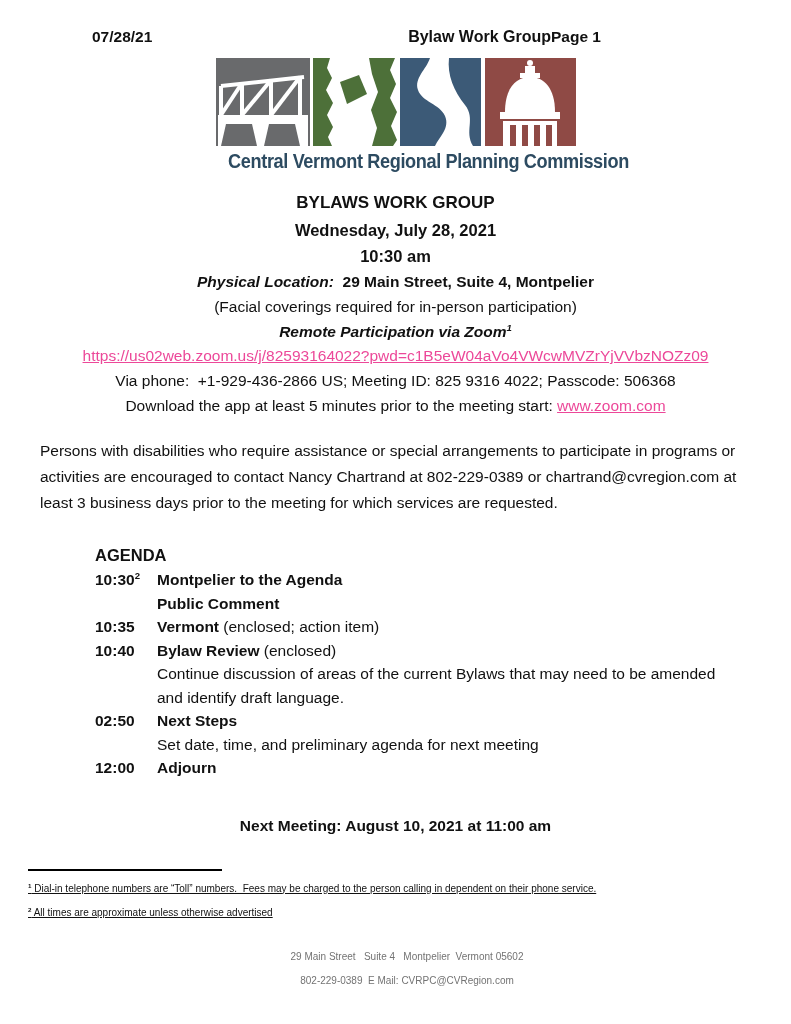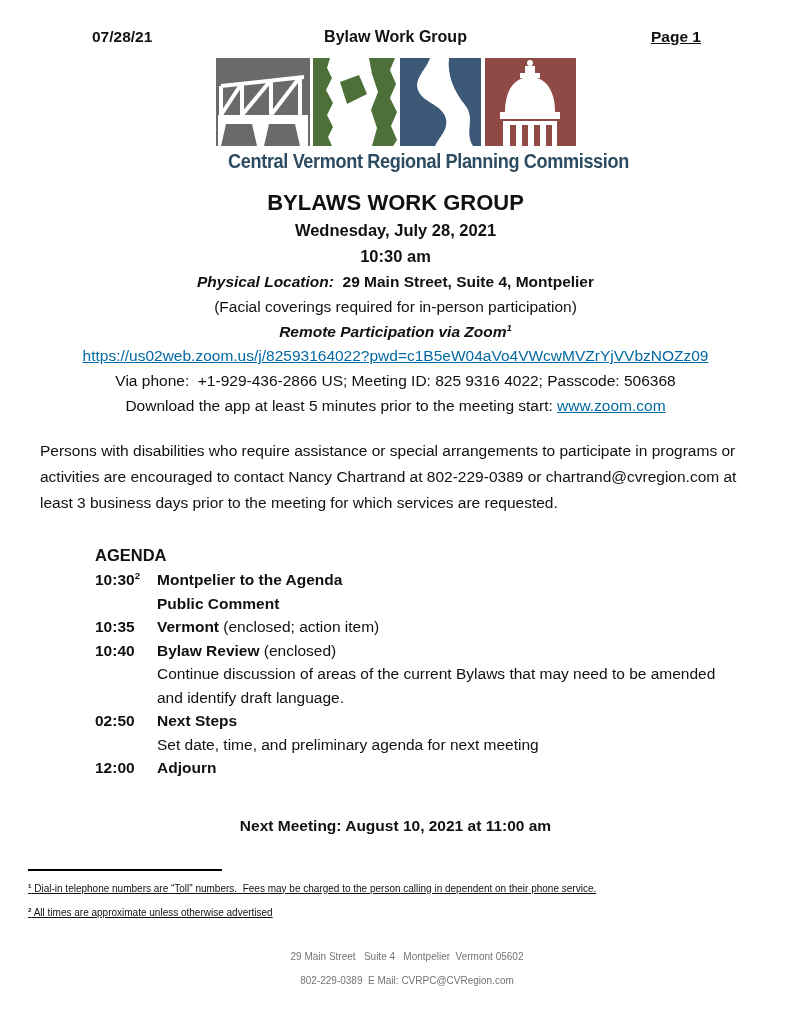--- a/index.html
+++ b/index.html
@@ -12,40 +12,40 @@
   .pre{white-space:pre-wrap;}
   b,.b{font-weight:bold;}
   sup{font-size:0.62em;vertical-align:super;line-height:0;font-weight:bold;}
 
   
   .doc-header{
     display:grid;grid-template-columns:200px 1fr 200px;
     padding:28px 40px 0 40px;font-weight:bold;font-size:15.5px;
   }
   .doc-header .hd-date{padding-left:52px;}
-  .doc-header .hd-title{text-align:center;font-size:16px;}
-  .doc-header .hd-page{text-align:right;padding-right:50px;text-decoration:underline;}
+  .doc-header .hd-title{text-align:right;font-size:16px;}
+  .doc-header .hd-page{padding-right:50px;}
 
   
   .logo-wrap{width:366px;margin:12px auto 0 auto;text-align:center;}
   .logo-tiles{display:block;margin:0 auto;}
   .logo-text{
     display:inline-block;margin-top:4px;font-weight:bold;font-size:19.5px;
     letter-spacing:-0.4px;transform:scaleX(0.93);transform-origin:center;
     white-space:nowrap;
   }
 
   
   .meet{ text-align:center;margin-top:16px;font-size:15.5px;line-height:25px;}
-  .meet .mt-group{font-size:22px;font-weight:bold;line-height:28px;}
+  .meet .mt-group{font-size:17px;font-weight:bold;line-height:28px;}
   .meet .mt-date,.meet .mt-time{font-size:16.5px;font-weight:bold;line-height:26px;}
   .meet .mt-loc{font-weight:bold;}
   .meet .mt-loc .lbl{font-style:italic;}
   .meet .mt-remote{font-weight:bold;font-style:italic;}
-  a.link{color:#0369a1;text-decoration:underline;cursor:pointer;}
+  a.link{color:#ec4899;text-decoration:underline;cursor:pointer;}
   .meet .mt-url{line-height:24px;}
 
   
   .ada{margin:20px 40px 0 40px;font-size:15.5px;line-height:26px;}
 
   
   .agenda{margin:30px 40px 0 95px;}
   .agenda-heading{font-weight:bold;font-size:16.5px;margin-bottom:3px;}
   .agenda-row{display:grid;grid-template-columns:62px 1fr;font-size:15.5px;line-height:23.5px;}
   .agenda-time{font-weight:bold;}

